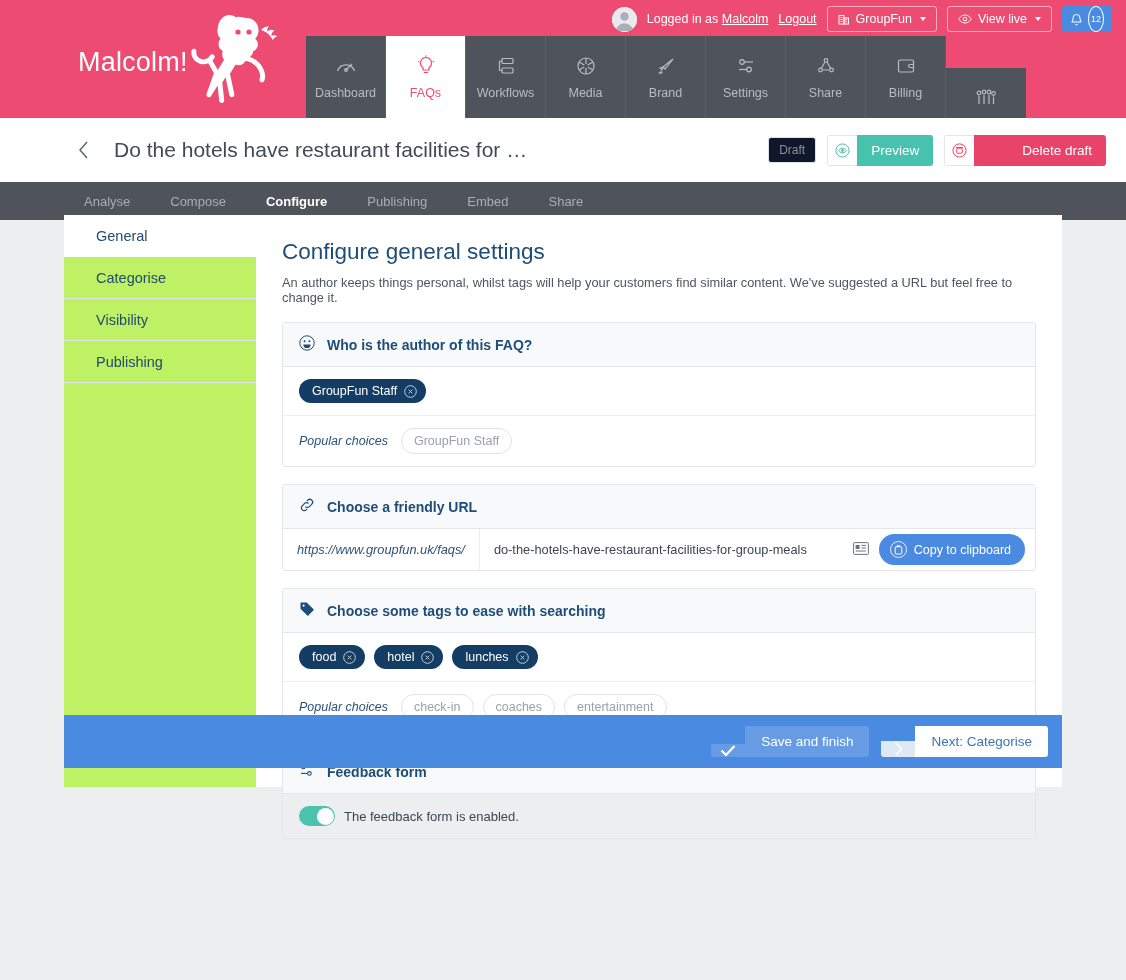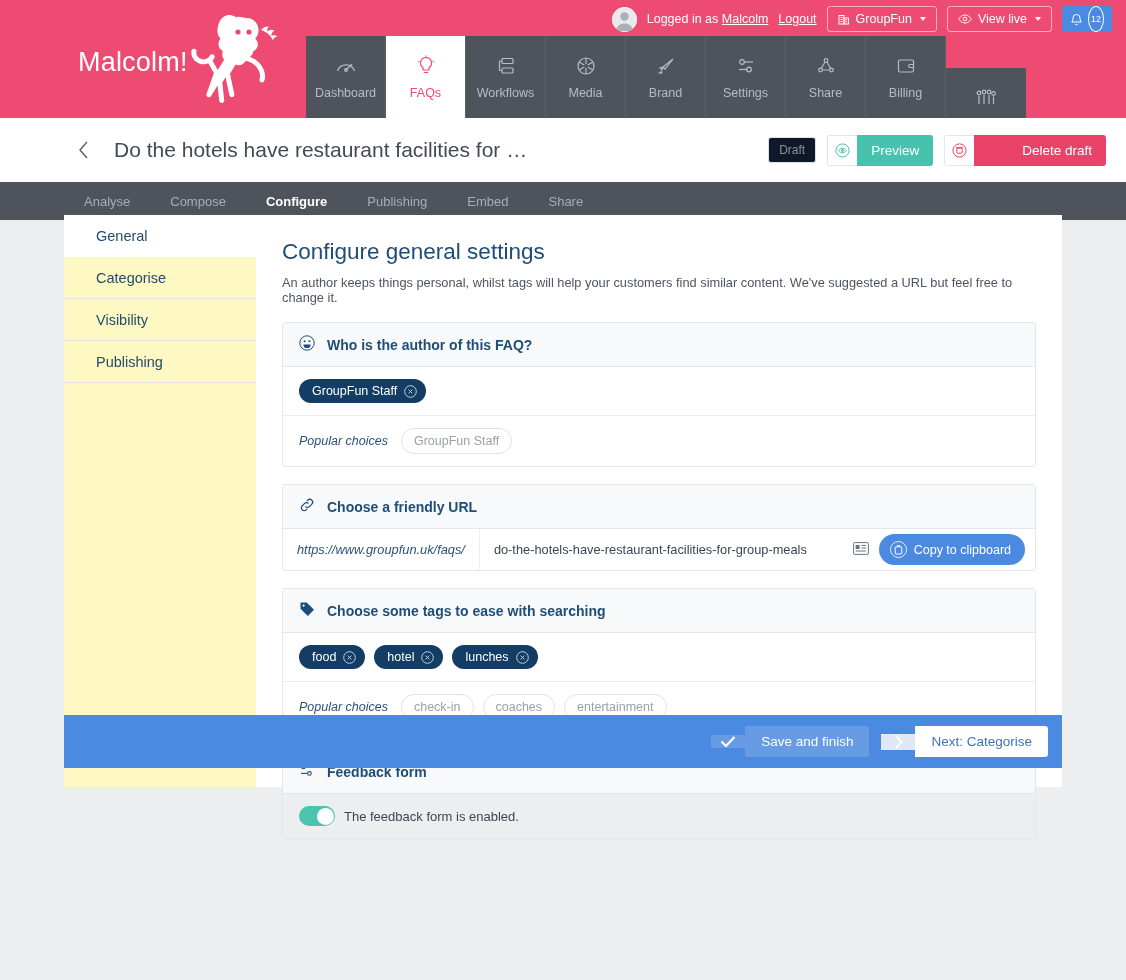--- a/index.html
+++ b/index.html
@@ -112,21 +112,21 @@
   }
   .subtab.active { color: #ffffff; font-weight: bold; }
   .subtab.active::after {
     content: ""; position: absolute; left: 8px; right: 8px; bottom: 0;
     height: 3px; background: #ed4b72;
   }
 
   
   .body-wrap {
     position: absolute; left: 64px; top: 215px; width: 998px; height: 572px;
-    background: #fef9c3; display: flex;
+    background: #bef264; display: flex;
   }
   .sidebar { width: 192px; padding-top: 0; }
   .side-item {
     height: 42px; display: flex; align-items: center; padding-left: 32px;
     color: #234b6e; font-size: 14.5px; cursor: pointer;
     border-bottom: 1px solid #e2e5e8;
   }
   .side-item.active { background: #ffffff; border-bottom-color: transparent; }
 
   .content {
@@ -187,21 +187,21 @@
     width: 17px; height: 17px; border-radius: 50%; background: #fff;
   }
   .toggle-label { font-size: 13px; color: #3c4653; }
 
   
   .footer {
     position: absolute; left: 64px; top: 715px; width: 998px; height: 53px;
     background: #4a8ae0; display: flex; align-items: center; justify-content: flex-end;
     padding-right: 14px; gap: 12px;
   }
-  .f-btn { display: flex; align-items: center; border-radius: 3px; overflow: hidden; cursor: pointer; }
+  .f-btn { display: flex; align-items: flex-end; border-radius: 3px; overflow: hidden; cursor: pointer; }
   .f-btn .ibox { width: 34px; display: flex; align-items: center; justify-content: center; }
   .f-btn .txt { padding: 8px 16px; font-size: 13.5px; display: flex; align-items: center; white-space: nowrap; }
   .save-btn .ibox { background: rgba(255,255,255,.16); }
   .save-btn .txt { background: rgba(255,255,255,.16); color: #ffffff; }
   .next-btn .ibox { background: #dfe8f5; }
   .next-btn .txt { background: #ffffff; color: #3f73b8; }
 </style>
 </head>
 <body>
 

